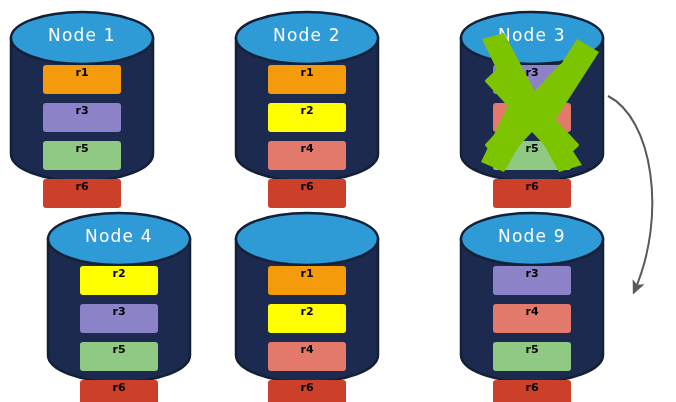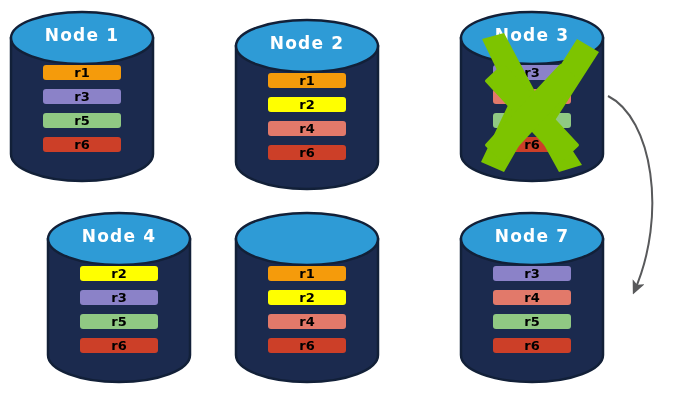--- a/index.html
+++ b/index.html
@@ -39,41 +39,41 @@
   }
 
   .node-title {
     position: absolute;
     left: 0;
     top: 18px;
     width: 146px;
     text-align: center;
     color: #ffffff;
     font-size: 17px;
-    font-weight: bold;
+    font-weight: normal;
     letter-spacing: 1.2px;
     z-index: 3;
     pointer-events: none;
   }
 
   .records {
     position: absolute;
     left: 34px;
     top: 58px;
     width: 78px;
     z-index: 2;
   }
 
   .record-bar {
     position: relative;
-    height: 15px;
+    height: 29px;
     margin-bottom: 9px;
     border-radius: 3px;
     text-align: center;
-    font-size: 13px;
+    font-size: 11px;
     font-weight: bold;
     color: #000000;
     line-height: 15px;
     box-sizing: border-box;
   }
 
   .xmark {
     position: absolute;
     left: 0;
     top: 0;
@@ -107,21 +107,21 @@
     </svg>
     <div class="node-title">Node 1</div>
     <div class="records">
       <div class="record-bar" style="background-color: rgb(245, 155, 11);">r1</div>
       <div class="record-bar" style="background-color: rgb(139, 130, 200);">r3</div>
       <div class="record-bar" style="background-color: rgb(144, 201, 131);">r5</div>
       <div class="record-bar" style="background-color: rgb(204, 63, 40);">r6</div>
     </div>
   </div>
 
-  <div class="node" style="left:234px; top:15px;">
+  <div class="node" style="left:234px; top:7px;">
     <svg class="cyl-svg" viewBox="0 0 146 178">
       <path d="M2,31 L2,147 A71,27 0 0 0 144,147 L144,31 Z" fill="#1B2A4E" stroke="#122038" stroke-width="2.5"></path>
       <ellipse cx="73" cy="31" rx="71" ry="26" fill="#2E9BD6" stroke="#122038" stroke-width="2.5"></ellipse>
     </svg>
     <div class="node-title">Node 2</div>
     <div class="records">
       <div class="record-bar" style="background-color: rgb(245, 155, 11);">r1</div>
       <div class="record-bar" style="background-color: rgb(255, 255, 0);">r2</div>
       <div class="record-bar" style="background-color: rgb(226, 121, 106);">r4</div>
       <div class="record-bar" style="background-color: rgb(204, 63, 40);">r6</div>
@@ -174,21 +174,21 @@
       <div class="record-bar" style="background-color: rgb(226, 121, 106);">r4</div>
       <div class="record-bar" style="background-color: rgb(204, 63, 40);">r6</div>
     </div>
   </div>
 
   <div class="node" style="left:459px; top:208px;">
     <svg class="cyl-svg" viewBox="0 0 146 178">
       <path d="M2,31 L2,147 A71,27 0 0 0 144,147 L144,31 Z" fill="#1B2A4E" stroke="#122038" stroke-width="2.5"></path>
       <ellipse cx="73" cy="31" rx="71" ry="26" fill="#2E9BD6" stroke="#122038" stroke-width="2.5"></ellipse>
     </svg>
-    <div class="node-title">Node 7</div>
+    <div class="node-title">Node 9</div>
     <div class="records">
       <div class="record-bar" style="background-color: rgb(139, 130, 200);">r3</div>
       <div class="record-bar" style="background-color: rgb(226, 121, 106);">r4</div>
       <div class="record-bar" style="background-color: rgb(144, 201, 131);">r5</div>
       <div class="record-bar" style="background-color: rgb(204, 63, 40);">r6</div>
     </div>
   </div>
 
   <svg class="arrow-layer" viewBox="0 0 676 402">
     <defs>

